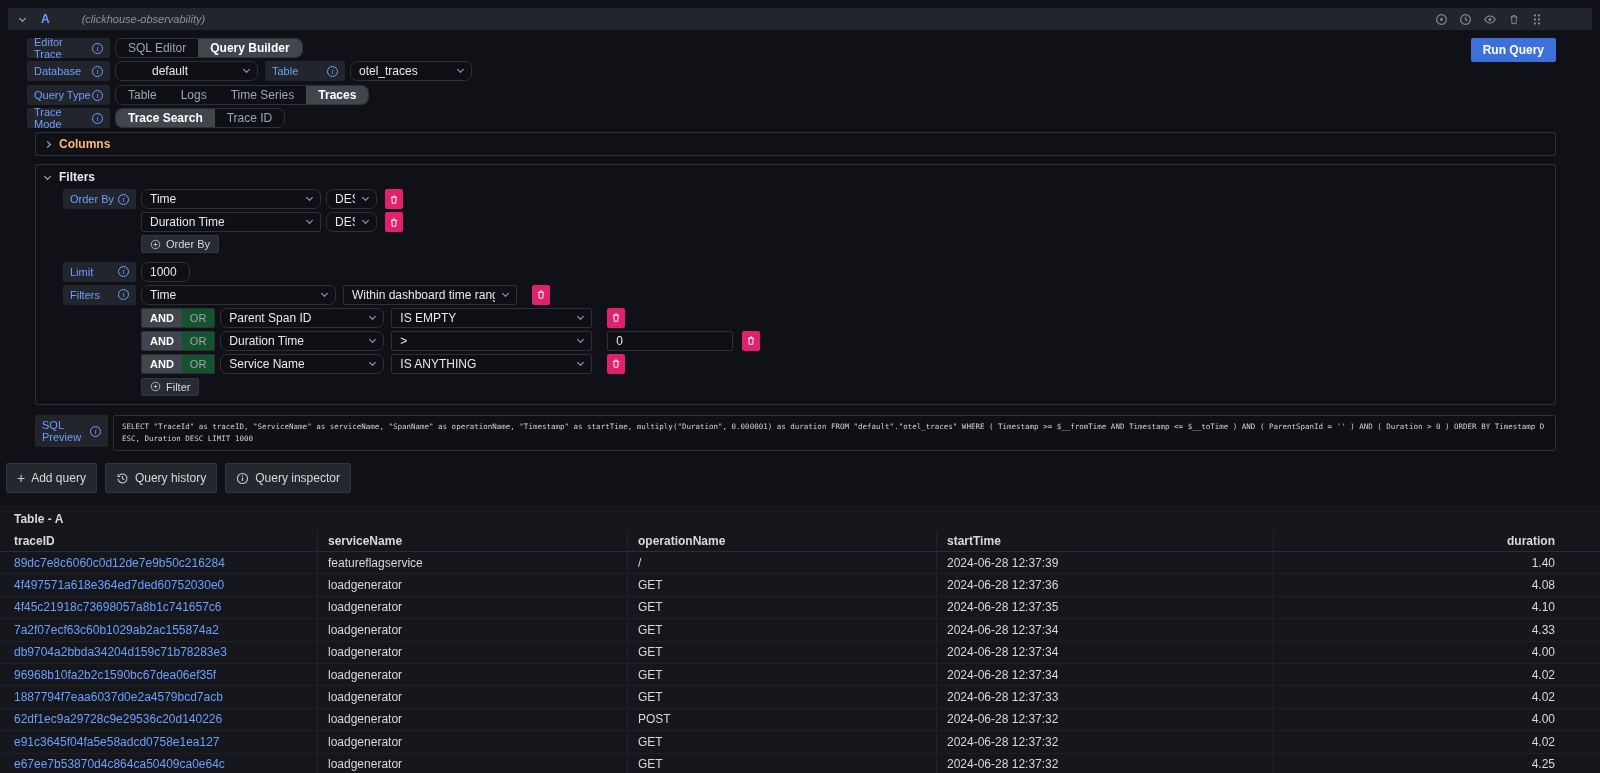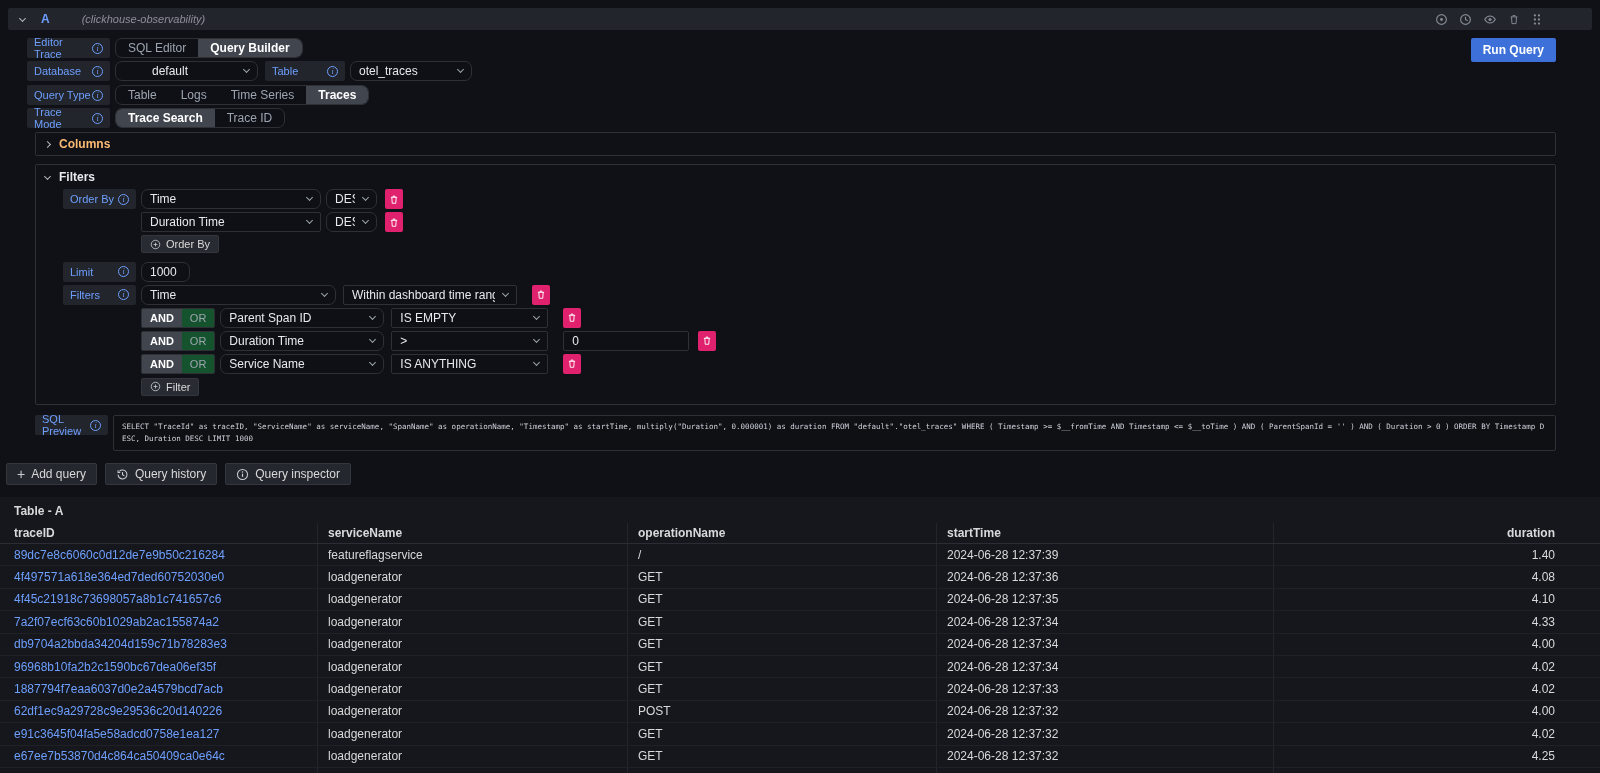--- a/index.html
+++ b/index.html
@@ -67,21 +67,21 @@
 
   .bool { display:flex; background:#14532d; border:1px solid #2e3036; border-radius:2px; overflow:hidden; height:20px; flex:none; }
   .bool span { display:flex; align-items:center; padding:0 8px; font-size:11px; color:#9da5b0; cursor:pointer; }
   .bool span.on { background:#41454e; color:#fff; font-weight:700; }
 
   .sql-box { flex:1; margin-left:5px; background:#0e1014; border:1px solid #2e3036; border-radius:2px;
              padding:5px 8px; font-family:"DejaVu Sans Mono","Liberation Mono",monospace; font-size:7.5px;
              line-height:12px; color:#ced2da; word-break:break-all; white-space:pre-wrap; }
 
   .footer { margin:12px 0 0 6px; display:flex; gap:8px; }
-  .fbtn { height:22px; background:#24272d; border:1px solid #34363d; border-radius:2px; color:#d8d9da;
+  .fbtn { height:30px; background:#24272d; border:1px solid #34363d; border-radius:2px; color:#d8d9da;
           font-size:12px; font-weight:500; display:inline-flex; align-items:center; gap:6px; padding:0 10px;
           cursor:pointer; font-family:"Liberation Sans",sans-serif; }
   .fbtn svg { display:block; }
   .plus::before { content:"+"; font-size:14px; font-weight:400; color:#c7ccd3; line-height:1; }
 
   
   .panel { margin-top:12px; background:#15171c; position:relative; height:287px; overflow:hidden; }
   .panel-title { padding:7px 0 5px 14px; font-size:12px; font-weight:600; color:#d8d9da; }
   .tbl { width:100%; font-size:12px; }
   .tr { display:flex; height:22.4px; align-items:center; border-bottom:1px solid #1f2127; }
@@ -90,21 +90,21 @@
   .td:first-child { border-left:none; padding-left:14px;text-align:right; }
   .c0 { width:317px; } .c1 { width:310px; } .c2 { width:309px; } .c3 { width:337px; }
   .c4 { flex:1; justify-content:flex-end; padding-right:45px; }
   .link { color:#6e9fff; cursor:pointer; }
   .fade { position:absolute; left:0; right:0; bottom:0; height:14px;
           background:linear-gradient(to bottom, rgba(21,23,28,0), rgba(21,23,28,0.88)); pointer-events:none; }
 
   .ml5{margin-left:5px;border-radius:7px;} .ml7{margin-left:7px;} .ml8{margin-left:8px;} .ml15{margin-left:15px;} .ml9{margin-left:9px;}
   .mt2{margin-top:2px;} .mt4{margin-top:4px;}
   .w137{width:143px;padding-left:36px;} .w146{width:122px;} .w180{width:180px;} .w51{width:51px;} .w49{width:49px;}
-  .w195{width:195px;} .w201{width:174px;} .w207{width:164px;} .w191{width:157px;} .w126{width:126px;} .w80{width:80px;}
+  .w195{width:195px;} .w201{width:174px;} .w207{width:164px;} .w191{width:201px;} .w126{width:126px;} .w80{width:80px;}
 </style>
 </head>
 <body>
 
 <div class="qsection">
 
   <div class="qheader">
     <span class="chev chev--down"></span>
     <span class="refid">A</span>
     <span class="dsname">(clickhouse-observability)</span>
@@ -346,21 +346,21 @@
                 <circle cx="8" cy="8" r="6.2" fill="none" stroke="#c7ccd3" stroke-width="1.2"></circle>
                 <path d="M8 5.2v5.6M5.2 8h5.6" stroke="#c7ccd3" stroke-width="1.2"></path>
               </svg>
             <span>Filter</span>
           </button>
         </div>
       </div>
     </div>
 
     <div style="display:flex; margin:10px 0 0 0; align-items:stretch;">
-      <div class="lab lab--sub" style="height:20px;">
+      <div class="lab lab--sub" style="height:32px;">
         <span>SQL Preview</span>
         <span class="info"></span>
       </div>
       <div class="sql-box">SELECT "TraceId" as traceID, "ServiceName" as serviceName, "SpanName" as operationName, "Timestamp" as startTime, multiply("Duration", 0.000001) as duration FROM "default"."otel_traces" WHERE ( Timestamp &gt;= $__fromTime AND Timestamp &lt;= $__toTime ) AND ( ParentSpanId = '' ) AND ( Duration &gt; 0 ) ORDER BY Timestamp DESC, Duration DESC LIMIT 1000</div>
     </div>
 
   </div>
 </div>
 
 <div class="footer">

